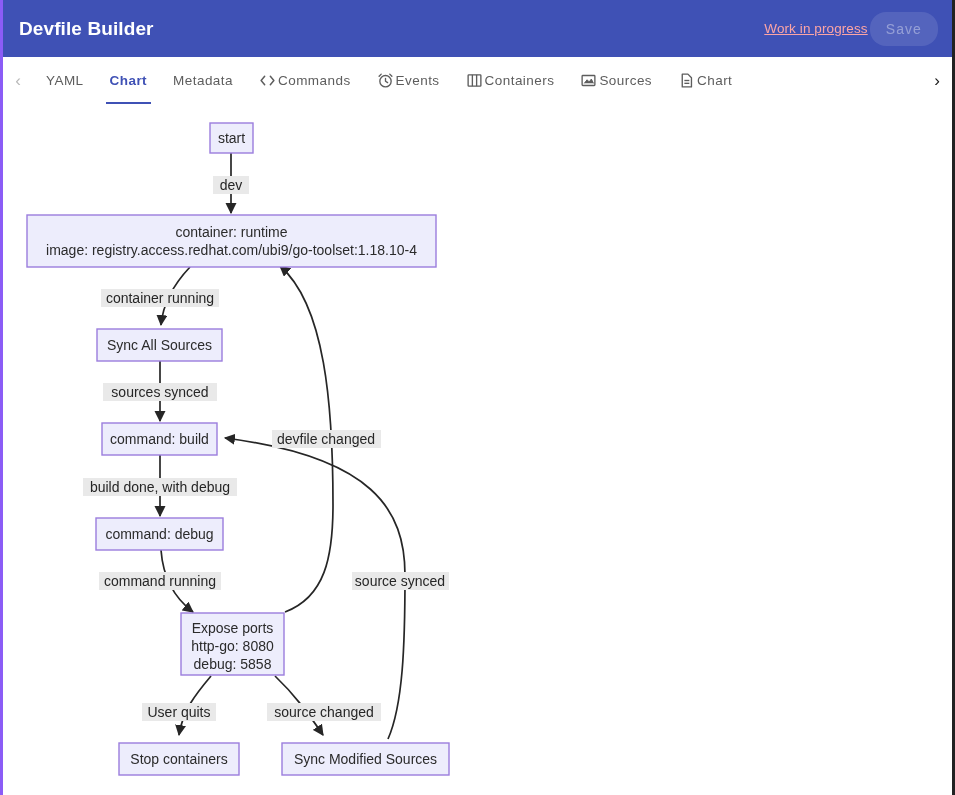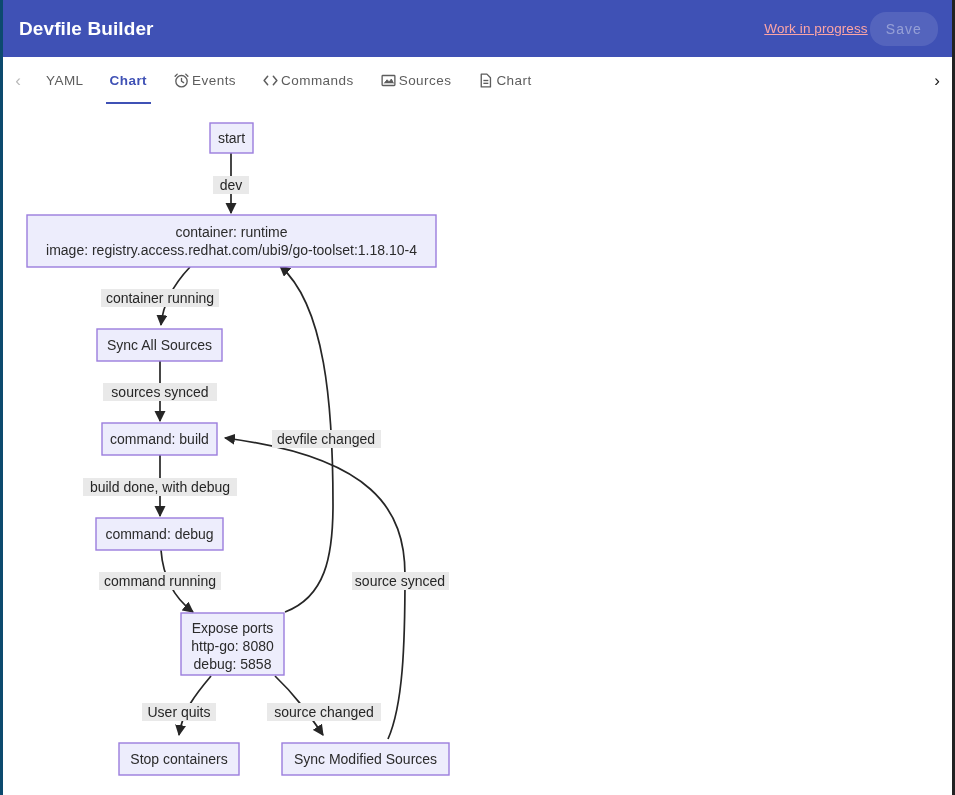--- a/index.html
+++ b/index.html
@@ -8,21 +8,21 @@
     margin: 0; padding: 0;
     width: 955px; height: 795px;
     overflow: hidden;
     background: #ffffff;
     font-family: "Liberation Sans", sans-serif;
   }
   #app {
     position: relative;
     width: 955px; height: 795px;
     background: #ffffff;
-    border-left: 3px solid #0c4a6e;
+    border-left: 3px solid #8b5cf6;
     border-right: 3px solid #222222;
     overflow: hidden;
   }
 
   
   .appbar {
     position: relative;
     height: 57px;
     background: #3f51b5;
     display: flex;
@@ -171,43 +171,56 @@
     <div class="tabs">
 
       <div class="tab">
         <span>YAML</span>
       </div>
 
       <div class="tab active">
         <span>Chart</span>
       </div>
 
+      <div class="tab">
+        <span>Metadata</span>
+      </div>
+
+      <div class="tab">
+        <span class="tico">
+          <svg width="17" height="17" viewBox="0 0 24 24" fill="none" stroke="#5d5d5d" stroke-width="2.1" stroke-linecap="round" stroke-linejoin="round">
+            <polyline points="8,6 3,12 8,18"></polyline>
+            <polyline points="16,6 21,12 16,18"></polyline>
+          </svg>
+        </span>
+        <span>Commands</span>
+      </div>
 
       <div class="tab">
         <span class="tico">
           <svg width="17" height="17" viewBox="0 0 24 24" fill="none" stroke="#5d5d5d" stroke-width="1.9" stroke-linecap="round" stroke-linejoin="round">
             <circle cx="12" cy="13" r="8"></circle>
             <polyline points="12,9 12,13 15,15"></polyline>
             <line x1="6" y1="3" x2="3" y2="6"></line>
             <line x1="18" y1="3" x2="21" y2="6"></line>
           </svg>
         </span>
         <span>Events</span>
       </div>
 
       <div class="tab">
         <span class="tico">
-          <svg width="17" height="17" viewBox="0 0 24 24" fill="none" stroke="#5d5d5d" stroke-width="2.1" stroke-linecap="round" stroke-linejoin="round">
-            <polyline points="8,6 3,12 8,18"></polyline>
-            <polyline points="16,6 21,12 16,18"></polyline>
-          </svg>
-        </span>
-        <span>Commands</span>
-      </div>
-
+          <svg width="17" height="17" viewBox="0 0 24 24" fill="none" stroke="#5d5d5d" stroke-width="1.9" stroke-linejoin="round">
+            <rect x="3" y="4" width="18" height="16" rx="1"></rect>
+            <line x1="9" y1="4" x2="9" y2="20"></line>
+            <line x1="15" y1="4" x2="15" y2="20"></line>
+          </svg>
+        </span>
+        <span>Containers</span>
+      </div>
 
       <div class="tab">
         <span class="tico">
           <svg width="17" height="17" viewBox="0 0 24 24" fill="none" stroke="#5d5d5d" stroke-width="1.9" stroke-linejoin="round">
             <rect x="3" y="5" width="18" height="14" rx="1"></rect>
             <polyline points="6,16 10,11 13,14 16,10 19,16" fill="#5d5d5d" stroke="#5d5d5d" stroke-width="1.4"></polyline>
           </svg>
         </span>
         <span>Sources</span>
       </div>

